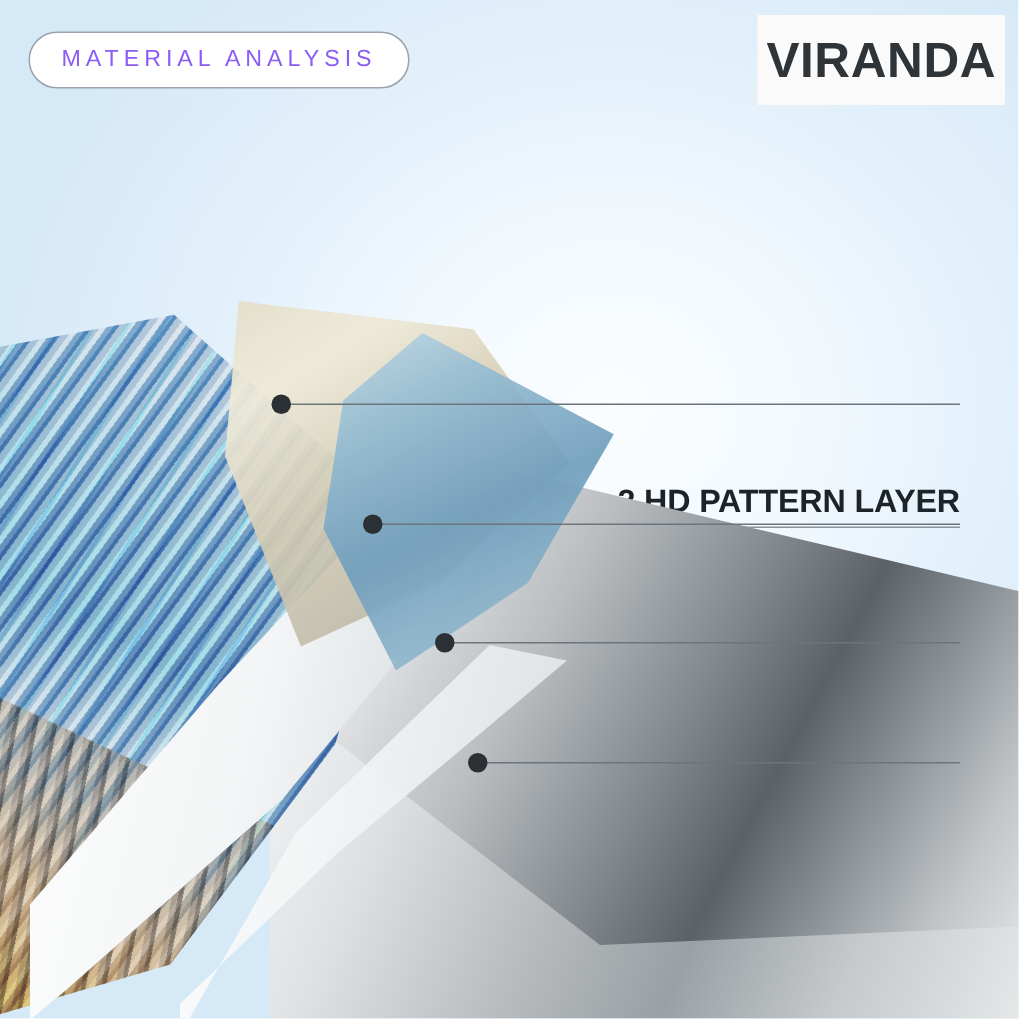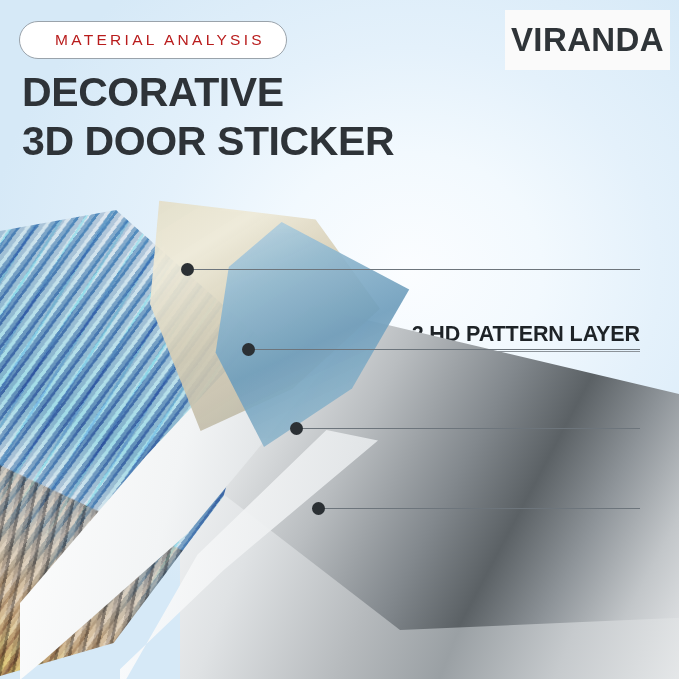--- a/index.html
+++ b/index.html
@@ -22,23 +22,22 @@
   .badge {
     position:absolute; left:19px; top:21px;
     height:38px; padding:0 21px;
     display:flex; align-items:center;
     background:#ffffff;
     border:1.4px solid #9aa3ab;
     border-radius:19px;
   }
   .badge-text {
     font-size:15.5px; font-weight:400;
-    letter-spacing:3.3px; color:#b91c1c;
+    letter-spacing:3.3px; color:#8b5cf6;
     white-space:nowrap;
-    margin-left:14px;
   }
 
   .title {
     position:absolute; left:22px; top:68px;
     color:#2e3338;
     font-weight:bold;
     font-size:41px;
     line-height:49px;
     letter-spacing:-0.4px;
   }
@@ -223,24 +222,20 @@
     <div class="curl2"></div>
 
     <div class="lay-water"></div>
     <div class="lay-hd"></div>
   </div>
 
   <div class="badge">
     <span class="badge-text">MATERIAL ANALYSIS</span>
   </div>
 
-  <div class="title">
-    <span class="title-line">DECORATIVE</span>
-    <span class="title-line">3D DOOR STICKER</span>
-  </div>
 
   <div class="brandbox">
     <span class="brandbox-text">VIRANDA</span>
   </div>
 
   <div class="dot" style="left:181px; top:263px;"></div>
   <div class="leader" style="left:193px; top:269px; width:447px;"></div>
 
   <div class="dot" style="left:242px; top:343px;"></div>
   <div class="leader" style="left:254px; top:349px; width:386px;"></div>

